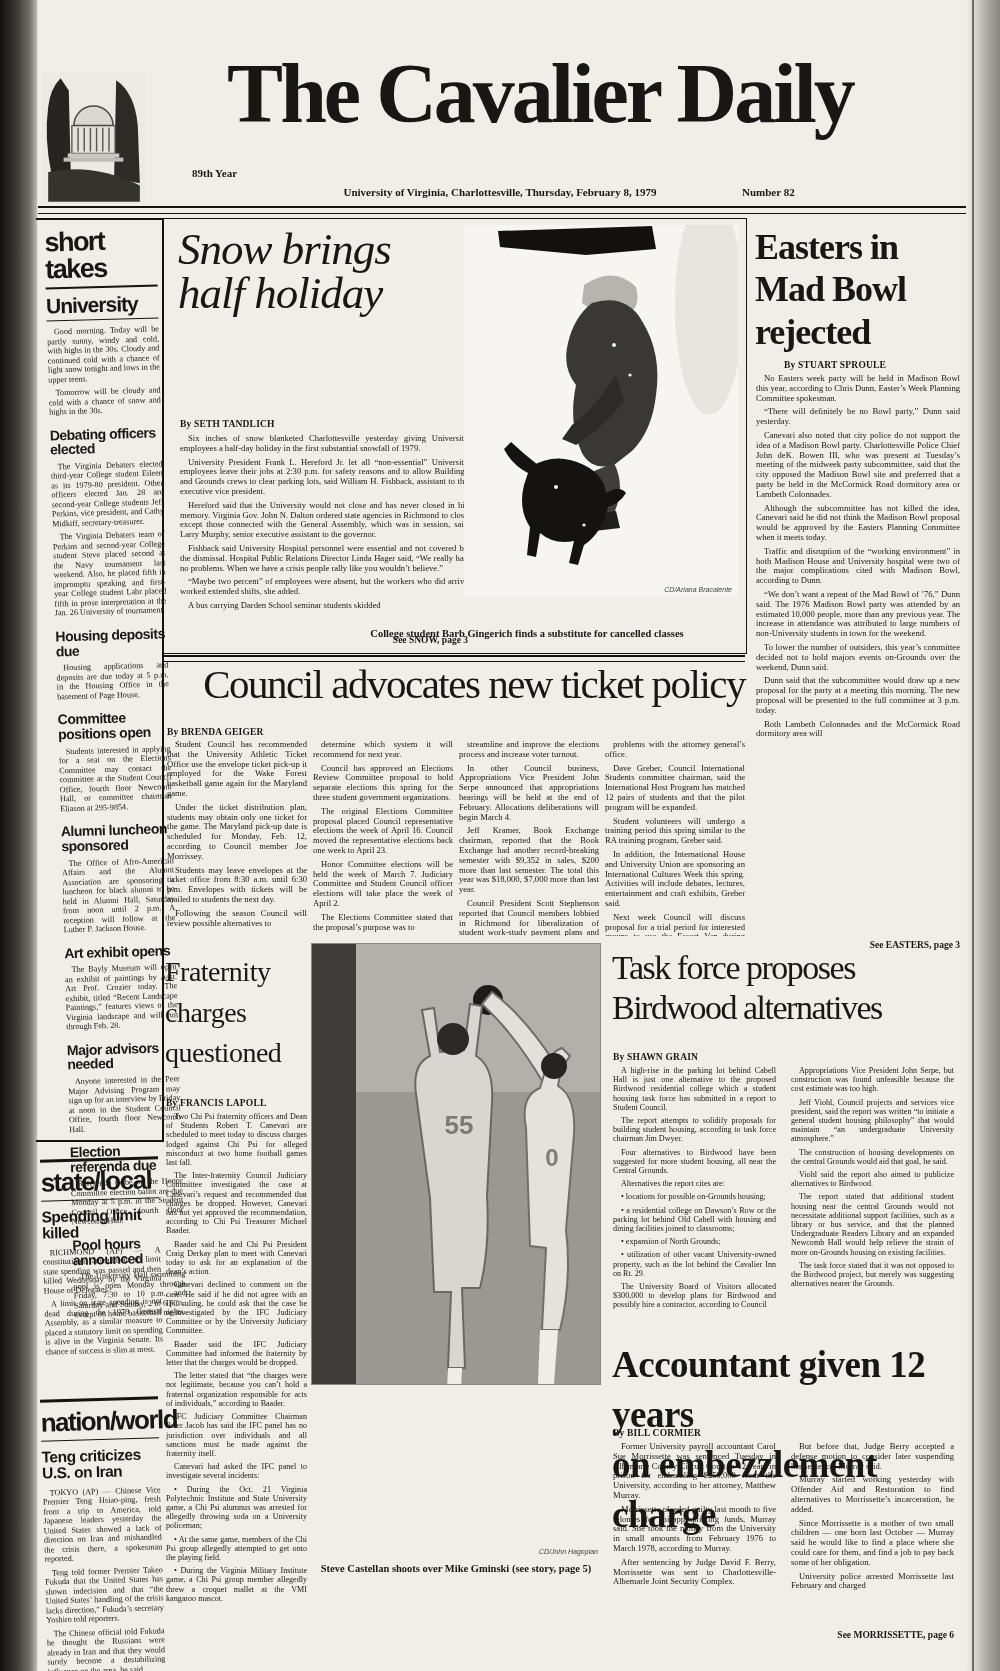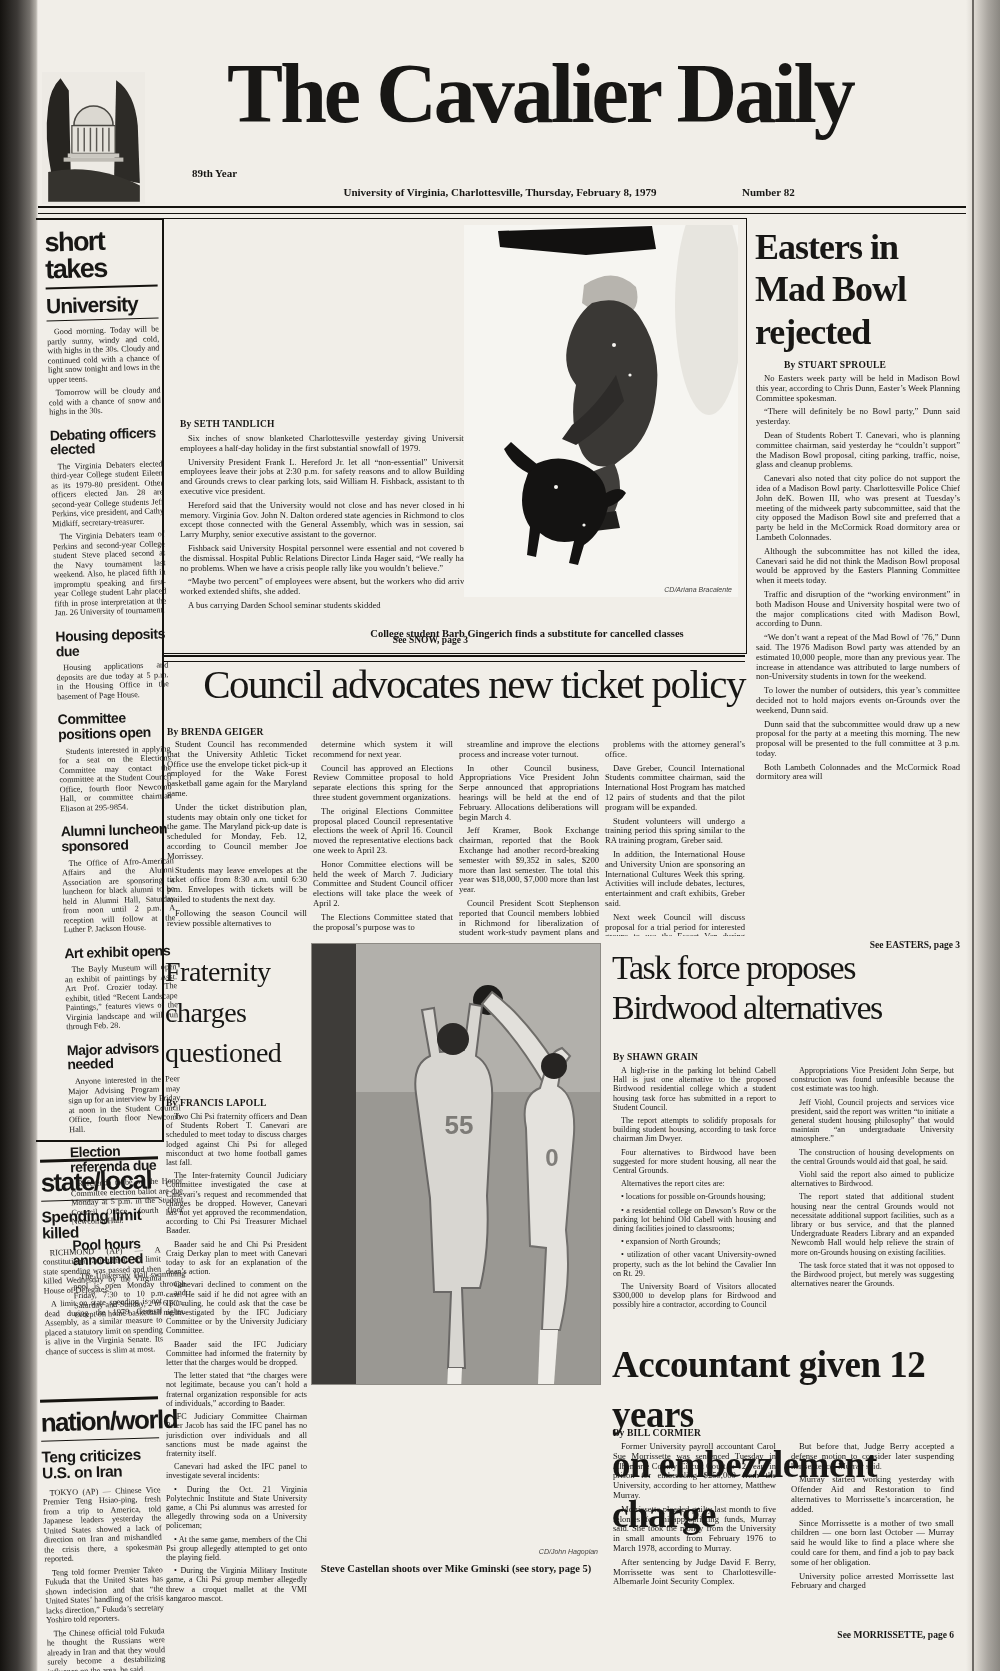--- a/index.html
+++ b/index.html
@@ -174,20 +174,22 @@
 
         <p>TOKYO (AP) — Chinese Vice Premier Teng Hsiao-ping, fresh from a trip to America, told Japanese leaders yesterday the United States showed a lack of direction on Iran and mishandled the crisis there, a spokesman reported.</p>
             <p>Teng told former Premier Takeo Fukuda that the United States has shown indecision and that “the United States’ handling of the crisis lacks direction,” Fukuda’s secretary Yoshiro told reporters.</p>
             <p>The Chinese official told Fukuda he thought the Russians were already in Iran and that they would surely become a destabilizing influence on the area, he said.</p>
           </div>
       </div>
       </div>
   </div>
 
   <div class="abs snow-box">
+    <div class="abs serif-head" style="left:14px;top:8px;width:310px;font:italic 45px/0.98 'Liberation Serif',serif;letter-spacing:-1px;">Snow brings
+half holiday</div>
     <div class="abs byline" style="left:16px;top:200px;">By SETH TANDLICH</div>
     <div class="abs bodytxt clip" style="left:16px;top:215px;width:288px;height:198px;">
 
     <p>Six inches of snow blanketed Charlottesville yesterday giving University employees a half-day holiday in the first substantial snowfall of 1979.</p>
         <p>University President Frank L. Hereford Jr. let all “non-essential” University employees leave their jobs at 2:30 p.m. for safety reasons and to allow Buildings and Grounds crews to clear parking lots, said William H. Fishback, assistant to the executive vice president.</p>
         <p>Hereford said that the University would not close and has never closed in his memory. Virginia Gov. John N. Dalton ordered state agencies in Richmond to close except those connected with the General Assembly, which was in session, said Larry Murphy, senior executive assistant to the governor.</p>
         <p>Fishback said University Hospital personnel were essential and not covered by the dismissal. Hospital Public Relations Director Linda Hager said, “We really had no problems. When we have a crisis people rally like you wouldn’t believe.”</p>
         <p>“Maybe two percent” of employees were absent, but the workers who did arrive worked extended shifts, she added.</p>
         <p>A bus carrying Darden School seminar students skidded</p>
       </div>
@@ -216,21 +218,20 @@
   </div>
 
   <div class="abs serif-head" style="left:755px;top:226px;width:210px;font-weight:bold;font-size:36px;line-height:1.18;letter-spacing:-1px;">Easters in
 Mad Bowl
 rejected</div>
   <div class="abs byline" style="left:784px;top:360px;">By STUART SPROULE</div>
   <div class="abs bodytxt clip" style="left:756px;top:374px;width:204px;height:534px;">
 
   <p>No Easters week party will be held in Madison Bowl this year, according to Chris Dunn, Easter’s Week Planning Committee spokesman.</p>
       <p>“There will definitely be no Bowl party,” Dunn said yesterday.</p>
-      <p>Dean of Students Robert T. Canevari, who is planning committee chairman, said yesterday he “couldn’t support” the Madison Bowl proposal, citing parking, traffic, noise, glass and cleanup problems.</p>
       <p>Canevari also noted that city police do not support the idea of a Madison Bowl party. Charlottesville Police Chief John deK. Bowen III, who was present at Tuesday’s meeting of the midweek party subcommittee, said that the city opposed the Madison Bowl site and preferred that a party be held in the McCormick Road dormitory area or Lambeth Colonnades.</p>
       <p>Although the subcommittee has not killed the idea, Canevari said he did not think the Madison Bowl proposal would be approved by the Easters Planning Committee when it meets today.</p>
       <p>Traffic and disruption of the “working environment” in both Madison House and University hospital were two of the major complications cited with Madison Bowl, according to Dunn.</p>
       <p>“We don’t want a repeat of the Mad Bowl of ’76,” Dunn said. The 1976 Madison Bowl party was attended by an estimated 10,000 people, more than any previous year. The increase in attendance was attributed to large numbers of non-University students in town for the weekend.</p>
       <p>To lower the number of outsiders, this year’s committee decided not to hold majors events on-Grounds over the weekend, Dunn said.</p>
       <p>Dunn said that the subcommittee would draw up a new proposal for the party at a meeting this morning. The new proposal will be presented to the full committee at 3 p.m. today.</p>
       <p>Both Lambeth Colonnades and the McCormick Road dormitory area will</p>
     </div>
   <div class="abs jump" style="left:820px;top:940px;width:140px;">See EASTERS, page 3</div>
 

